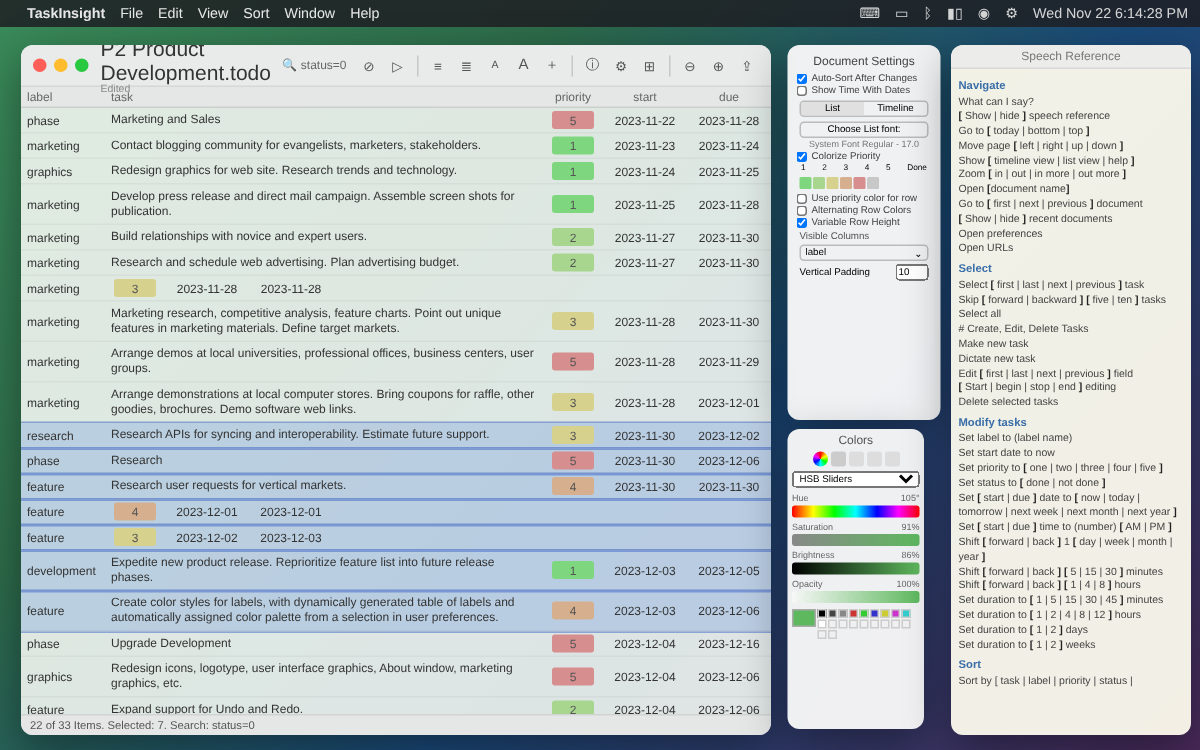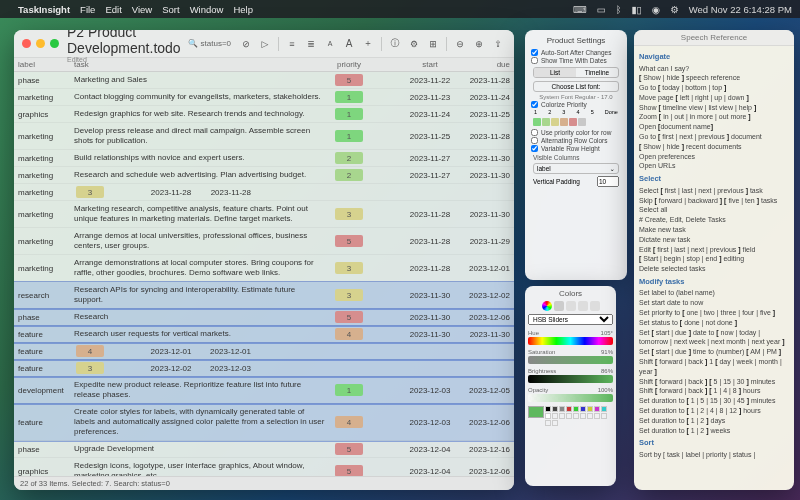--- a/index.html
+++ b/index.html
@@ -56,22 +56,22 @@
   display: flex; align-items: center; gap: 2px;
   border-radius: 4px; padding: 1px 4px; font-size: 8px; color:#666;
 }
 
 
 .thead { display: flex; background: rgba(230,230,230,.85); border-bottom: 1px solid rgba(0,0,0,.1); height: 14px; align-items:center; font-size: 8px; color: #666; }
 .thead div { padding: 0 4px; }
 .col-label { width: 56px; }
 .col-task { flex: 1; }
 .col-pri { width: 40px; text-align: center; }
-.col-start { width: 56px; text-align:center;margin-left:33px;}
-.col-due { width: 56px; text-align:right;}
+.col-start { width: 56px; text-align:center;}
+.col-due { width: 56px; text-align:center;}
 .tbody { overflow-y: auto; height: calc(100% - 28px - 14px - 14px); }
 .row { display: flex; border-bottom: 1px solid rgba(0,0,0,.04); min-height: 16px; align-items: center; font-size: 8px; color: #333; }
 .row .cell { padding: 2px 4px; }
 .row .col-task { line-height: 1.25; padding: 3px 4px; }
 .pri { margin: 0 auto; width: 28px; height: 12px; border-radius: 2px; display:flex; align-items:center; justify-content:center; color:#555; font-size:8px; }
 .p1 { background:#7ed67e; } .p2 { background:#a8d68e; } .p3 { background:#d6d28e; }
 .p4 { background:#d6b08e; } .p5 { background:#d68e8e; }
 .row.sel { background: rgba(80,130,220,0.25); outline: 1px solid rgba(60,100,200,.5); }
 .statusbar { height: 14px; background: rgba(230,230,230,.9); font-size: 7.5px; color:#555; display:flex; align-items:center; padding: 0 6px; border-top:1px solid rgba(0,0,0,.08);}
 
@@ -362,21 +362,21 @@
         <div class="cell col-start">2023-12-04</div>
         <div class="cell col-due">2023-12-06</div>
       </div>
     </div>
   <div class="statusbar">
     <span>22 of 33 Items. Selected: 7. Search: status=0</span>
   </div>
 </div>
 
 <div class="window docset">
-  <div class="hdr">Product Settings</div>
+  <div class="hdr">Document Settings</div>
   <label class="ck">
       <input type="checkbox" checked="" style="">
       <span>Auto-Sort After Changes</span>
     </label>
   <label class="ck">
       <input type="checkbox" style="">
       <span>Show Time With Dates</span>
     </label>
   <div class="seg">
     <div class="active">List</div>

